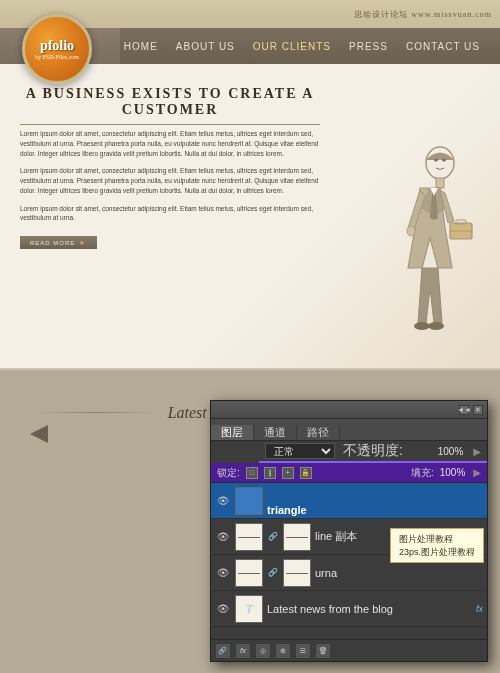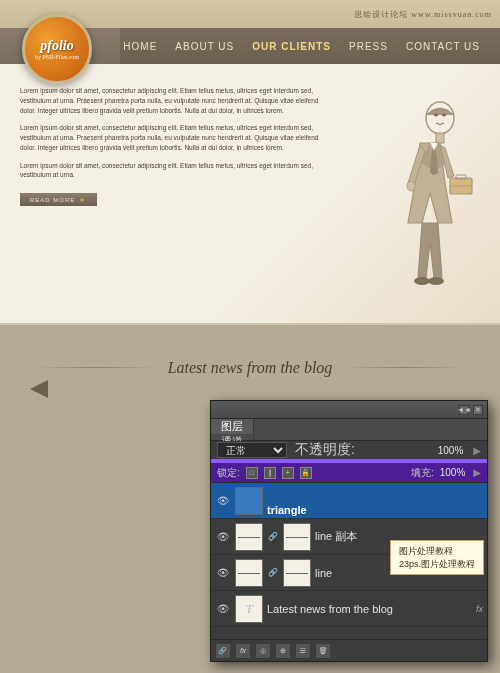--- a/index.html
+++ b/index.html
@@ -8,21 +8,21 @@
       height: 673px;
       overflow: hidden;
       font-family: Georgia, serif;
       background: #b5aa96;
       position: relative;
     }
 
     
     .website-mockup {
       width: 500px;
-      height: 325px;
+      height: 370px;
       background: #f5f0e6;
       position: relative;
       border-bottom: 2px solid #ccc5b0;
     }
 
     
     .ribbon-area {
       width: 100%;
       height: 28px;
       background: linear-gradient(180deg, #d4c9a8 0%, #c8bc9a 100%);
@@ -72,39 +72,38 @@
       align-items: center;
       justify-content: center;
       border: 3px solid #c8b88a;
       z-index: 10;
       box-shadow: 0 2px 8px rgba(0,0,0,0.4);
     }
     .logo-text {
       font-size: 14px;
       font-weight: bold;
       color: white;
-      font-style: italic;
       text-shadow: 1px 1px 2px rgba(0,0,0,0.5);
       text-align: right;
     }
     .logo-sub {
       font-size: 6px;
       color: rgba(255,255,255,0.85);
     }
     .nav-item {
       font-size: 10px;
       color: #e8dfc8;
       letter-spacing: 1px;
       text-transform: uppercase;
       font-family: Arial, sans-serif;
       cursor: pointer;
     }
     .nav-item.active {
       color: #f5d78a;
-      font-weight: bold;
+      font-weight: normal;
     }
 
     
     .main-content {
       display: flex;
       position: relative;
       height: calc(100% - 64px);
       background: linear-gradient(135deg, #f5f0e6 60%, #e8dcc8 100%);
     }
 
@@ -246,23 +245,22 @@
       align-items: center;
       justify-content: center;
       cursor: pointer;
     }
 
     
     .ps-tabs {
       height: 22px;
       background: #4a4a4a;
       display: flex;
-      align-items: flex-start;
+      align-items: flex-end;
       border-bottom: 1px solid #2a2a2a;
-      flex-direction: column;
     }
     .ps-tab {
       padding: 0 10px;
       font-size: 11px;
       color: #ccc;
       display: flex;
       align-items: center;
       cursor: pointer;
       border-right: 1px solid #3a3a3a;
     }
@@ -272,21 +270,22 @@
     }
 
     
     .ps-controls {
       height: 22px;
       background: #3c3c3c;
       display: flex;
       align-items: center;
       padding: 0 6px;
       gap: 8px;
-      border-bottom: 4px solid #8b5cf6;
+      border-bottom: 2px solid #8b5cf6;
+      margin-left: 48px;
     }
     .ps-ctrl-label {
       font-size: 14px;
       color: #ccc;
     }
     .ps-ctrl-select {
       background: #2a2a2a;
       color: #e0e0e0;
       font-size: 10px;
       border: 1px solid #555;
@@ -386,21 +385,21 @@
     .ps-layer-name.selected-text {
       color: white;
       font-weight: bold;
       margin-top: 19px;
     }
 
     
     .ps-tooltip {
       position: absolute;
       right: 16px;
-      top: 540px;
+      top: 528px;
       background: #fffbe0;
       border: 1px solid #c8a860;
       padding: 4px 8px;
       font-size: 9px;
       color: #3a3020;
       line-height: 1.4;
       z-index: 30;
       font-family: Arial, sans-serif;
     }
 
@@ -484,20 +483,21 @@
 
     <span class="nav-item">HOME</span>
     <span class="nav-item">ABOUT US</span>
     <span class="nav-item active">OUR CLIENTS</span>
     <span class="nav-item">PRESS</span>
     <span class="nav-item">CONTACT US</span>
   </div>
 
   <div class="main-content">
     <div class="content-left">
+      <div class="page-title">A BUSINESS EXISTS TO CREATE A CUSTOMER</div>
       <p class="body-text">Lorem ipsum dolor sit amet, consectetur adipiscing elit. Etiam tellus metus, ultrices eget interdum sed, vestibulum at urna. Praesent pharetra porta nulla, eu vulputate nunc hendrerit at. Quisque vitae eleifend dolor. Integer ultrices libero gravida velit pretium lobortis. Nulla at dui dolor, in ultrices lorem.</p>
       <p class="body-text">Lorem ipsum dolor sit amet, consectetur adipiscing elit. Etiam tellus metus, ultrices eget interdum sed, vestibulum at urna. Praesent pharetra porta nulla, eu vulputate nunc hendrerit at. Quisque vitae eleifend dolor. Integer ultrices libero gravida velit pretium lobortis. Nulla at dui dolor, in ultrices lorem.</p>
       <p class="body-text">Lorem ipsum dolor sit amet, consectetur adipiscing elit. Etiam tellus metus, ultrices eget interdum sed, vestibulum at urna.</p>
       <div class="read-more-btn">READ MORE</div>
     </div>
 
     <div class="figure-area">
       <svg class="vintage-man" viewBox="0 0 130 230" xmlns="http://www.w3.org/2000/svg">
 
         <ellipse cx="80" cy="25" rx="14" ry="16" fill="none" stroke="#8a7a60" stroke-width="1.5"></ellipse>
@@ -596,21 +596,21 @@
         <div class="ps-link-icon">🔗</div>
         <div class="ps-layer-thumb line-thumb"></div>
         <span class="ps-layer-name">line 副本</span>
       </div>
 
       <div class="ps-layer">
         <div class="ps-layer-eye">👁</div>
         <div class="ps-layer-thumb line-thumb"></div>
         <div class="ps-link-icon">🔗</div>
         <div class="ps-layer-thumb line-thumb"></div>
-        <span class="ps-layer-name">line</span>
+        <span class="ps-layer-name">urna</span>
       </div>
 
       <div class="ps-layer">
         <div class="ps-layer-eye">👁</div>
         <div class="ps-layer-thumb" style="background:#f5f0e6;display:flex;align-items:center;justify-content:center;">
           <span class="t-icon">T</span>
         </div>
         <span class="ps-layer-name">Latest news from the blog</span>
         <span class="fx-badge">fx</span>
       </div>

